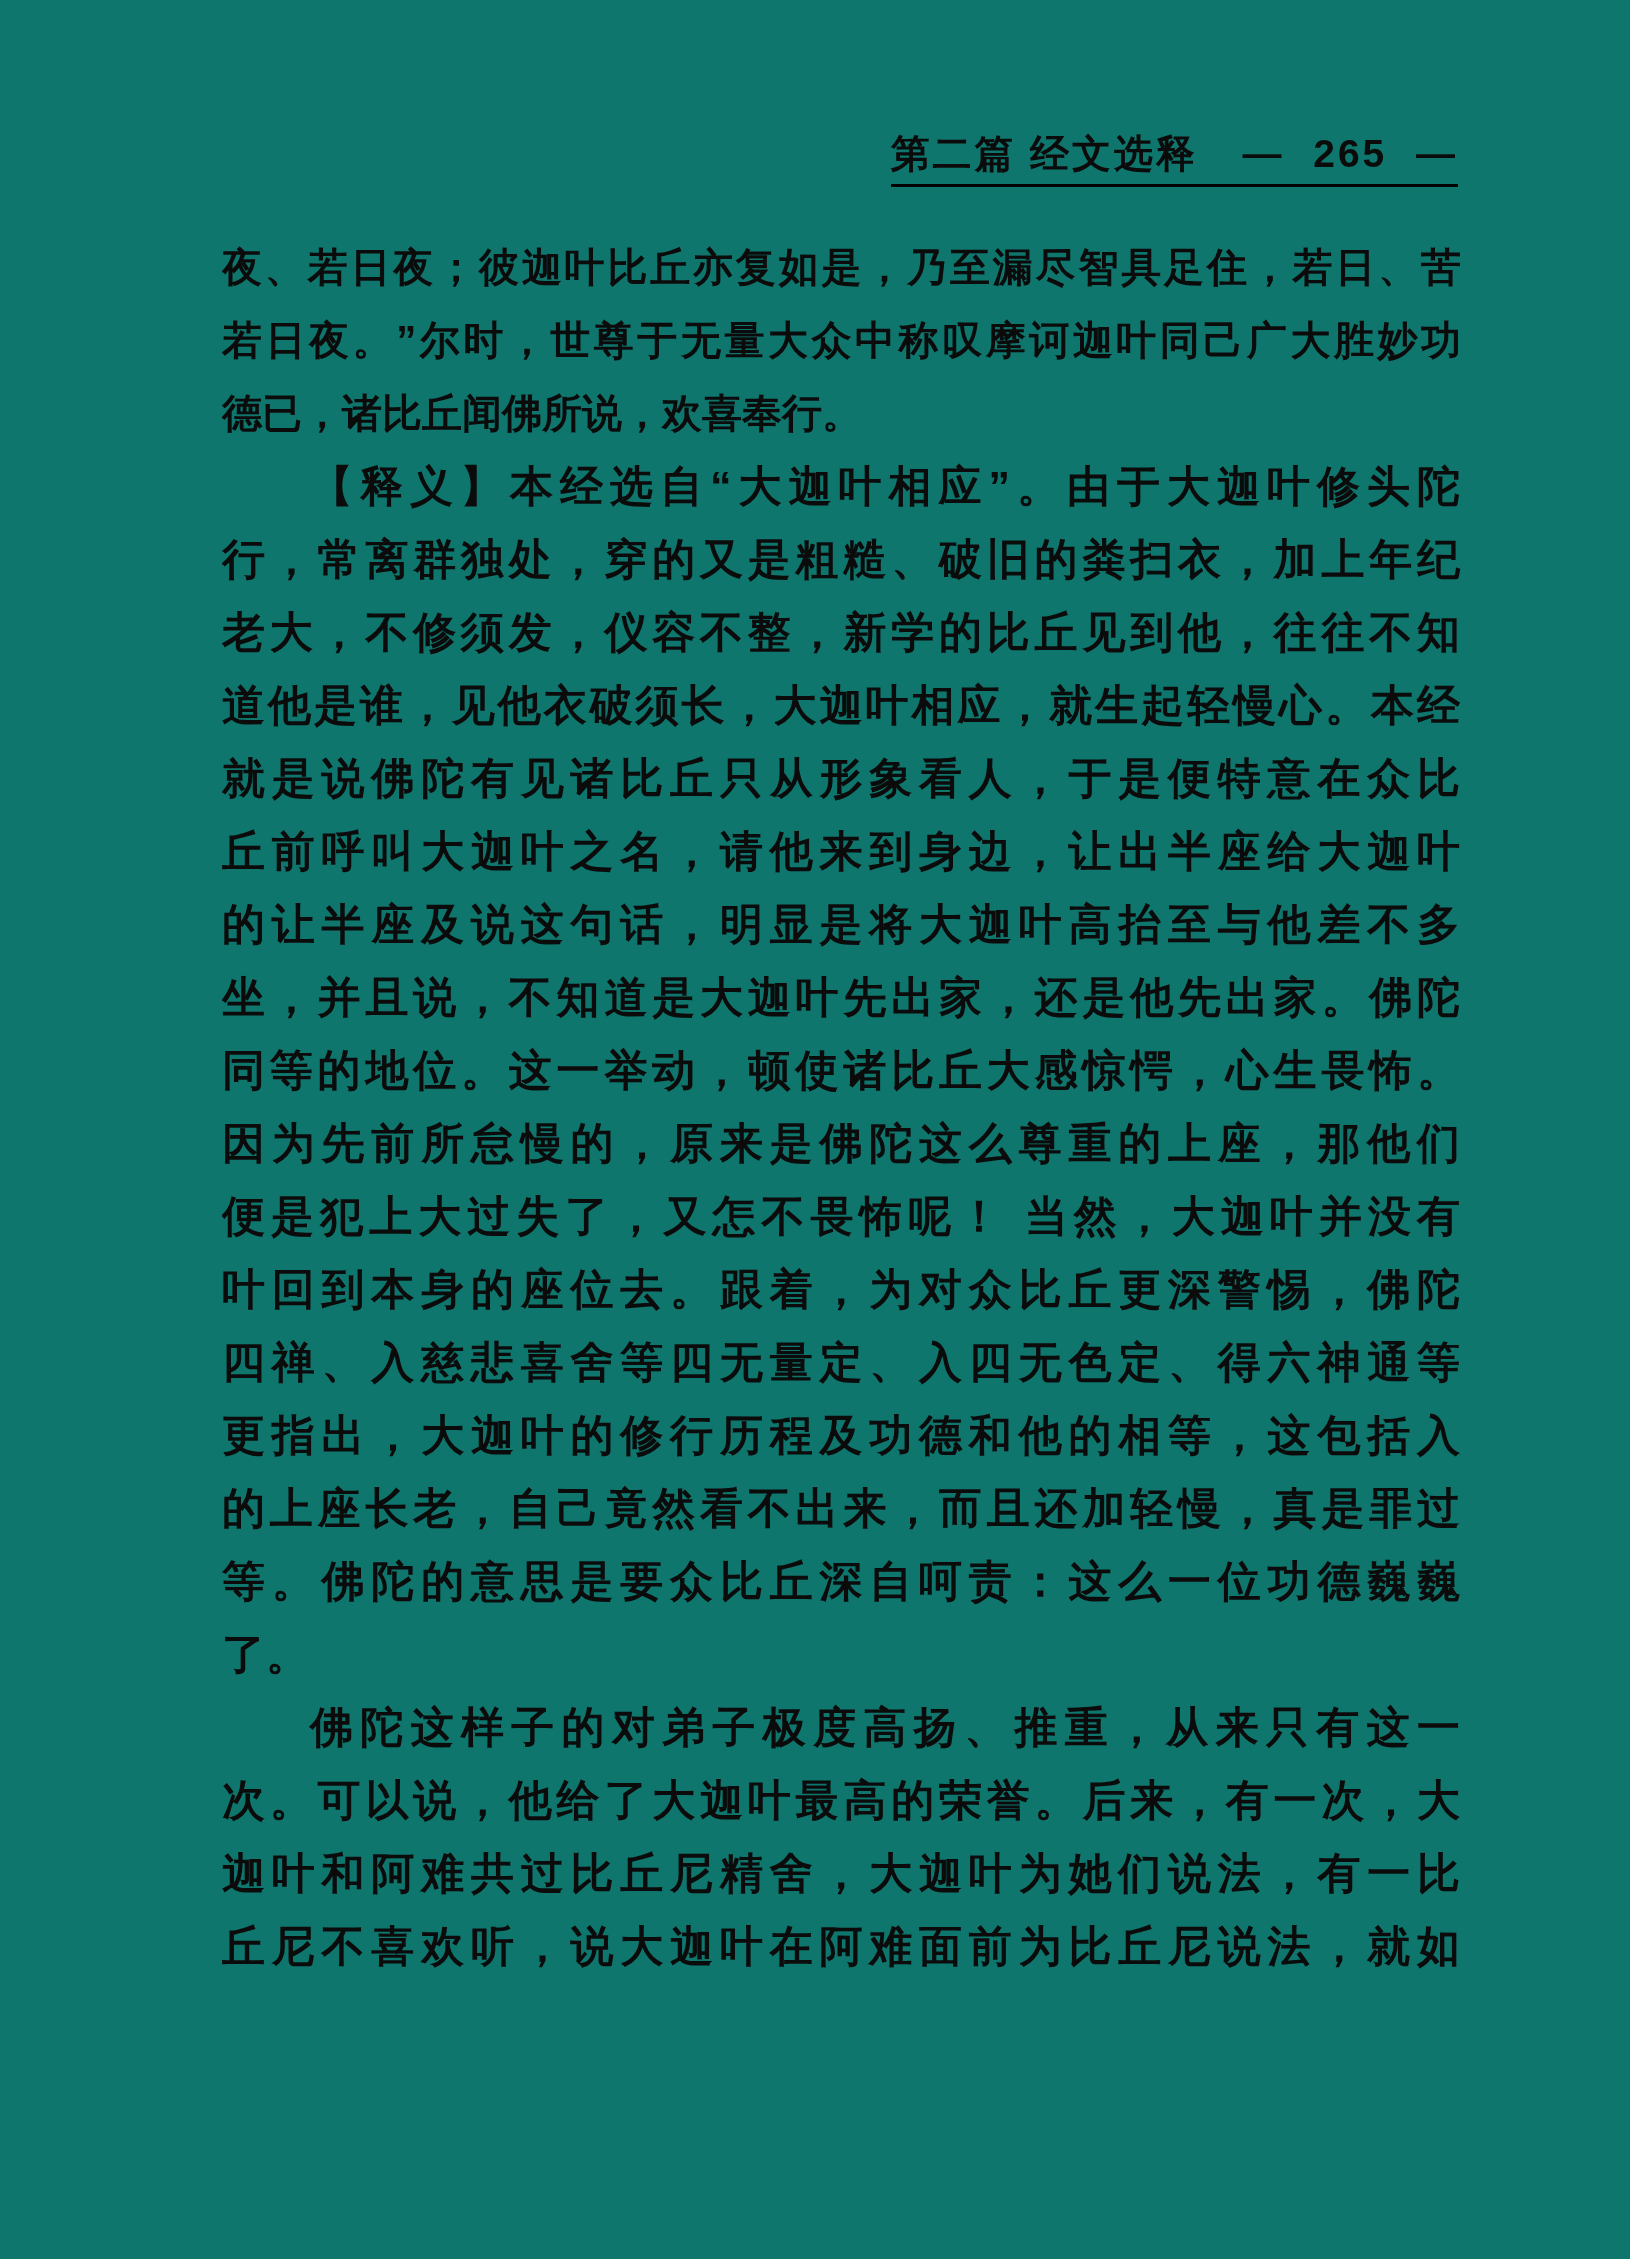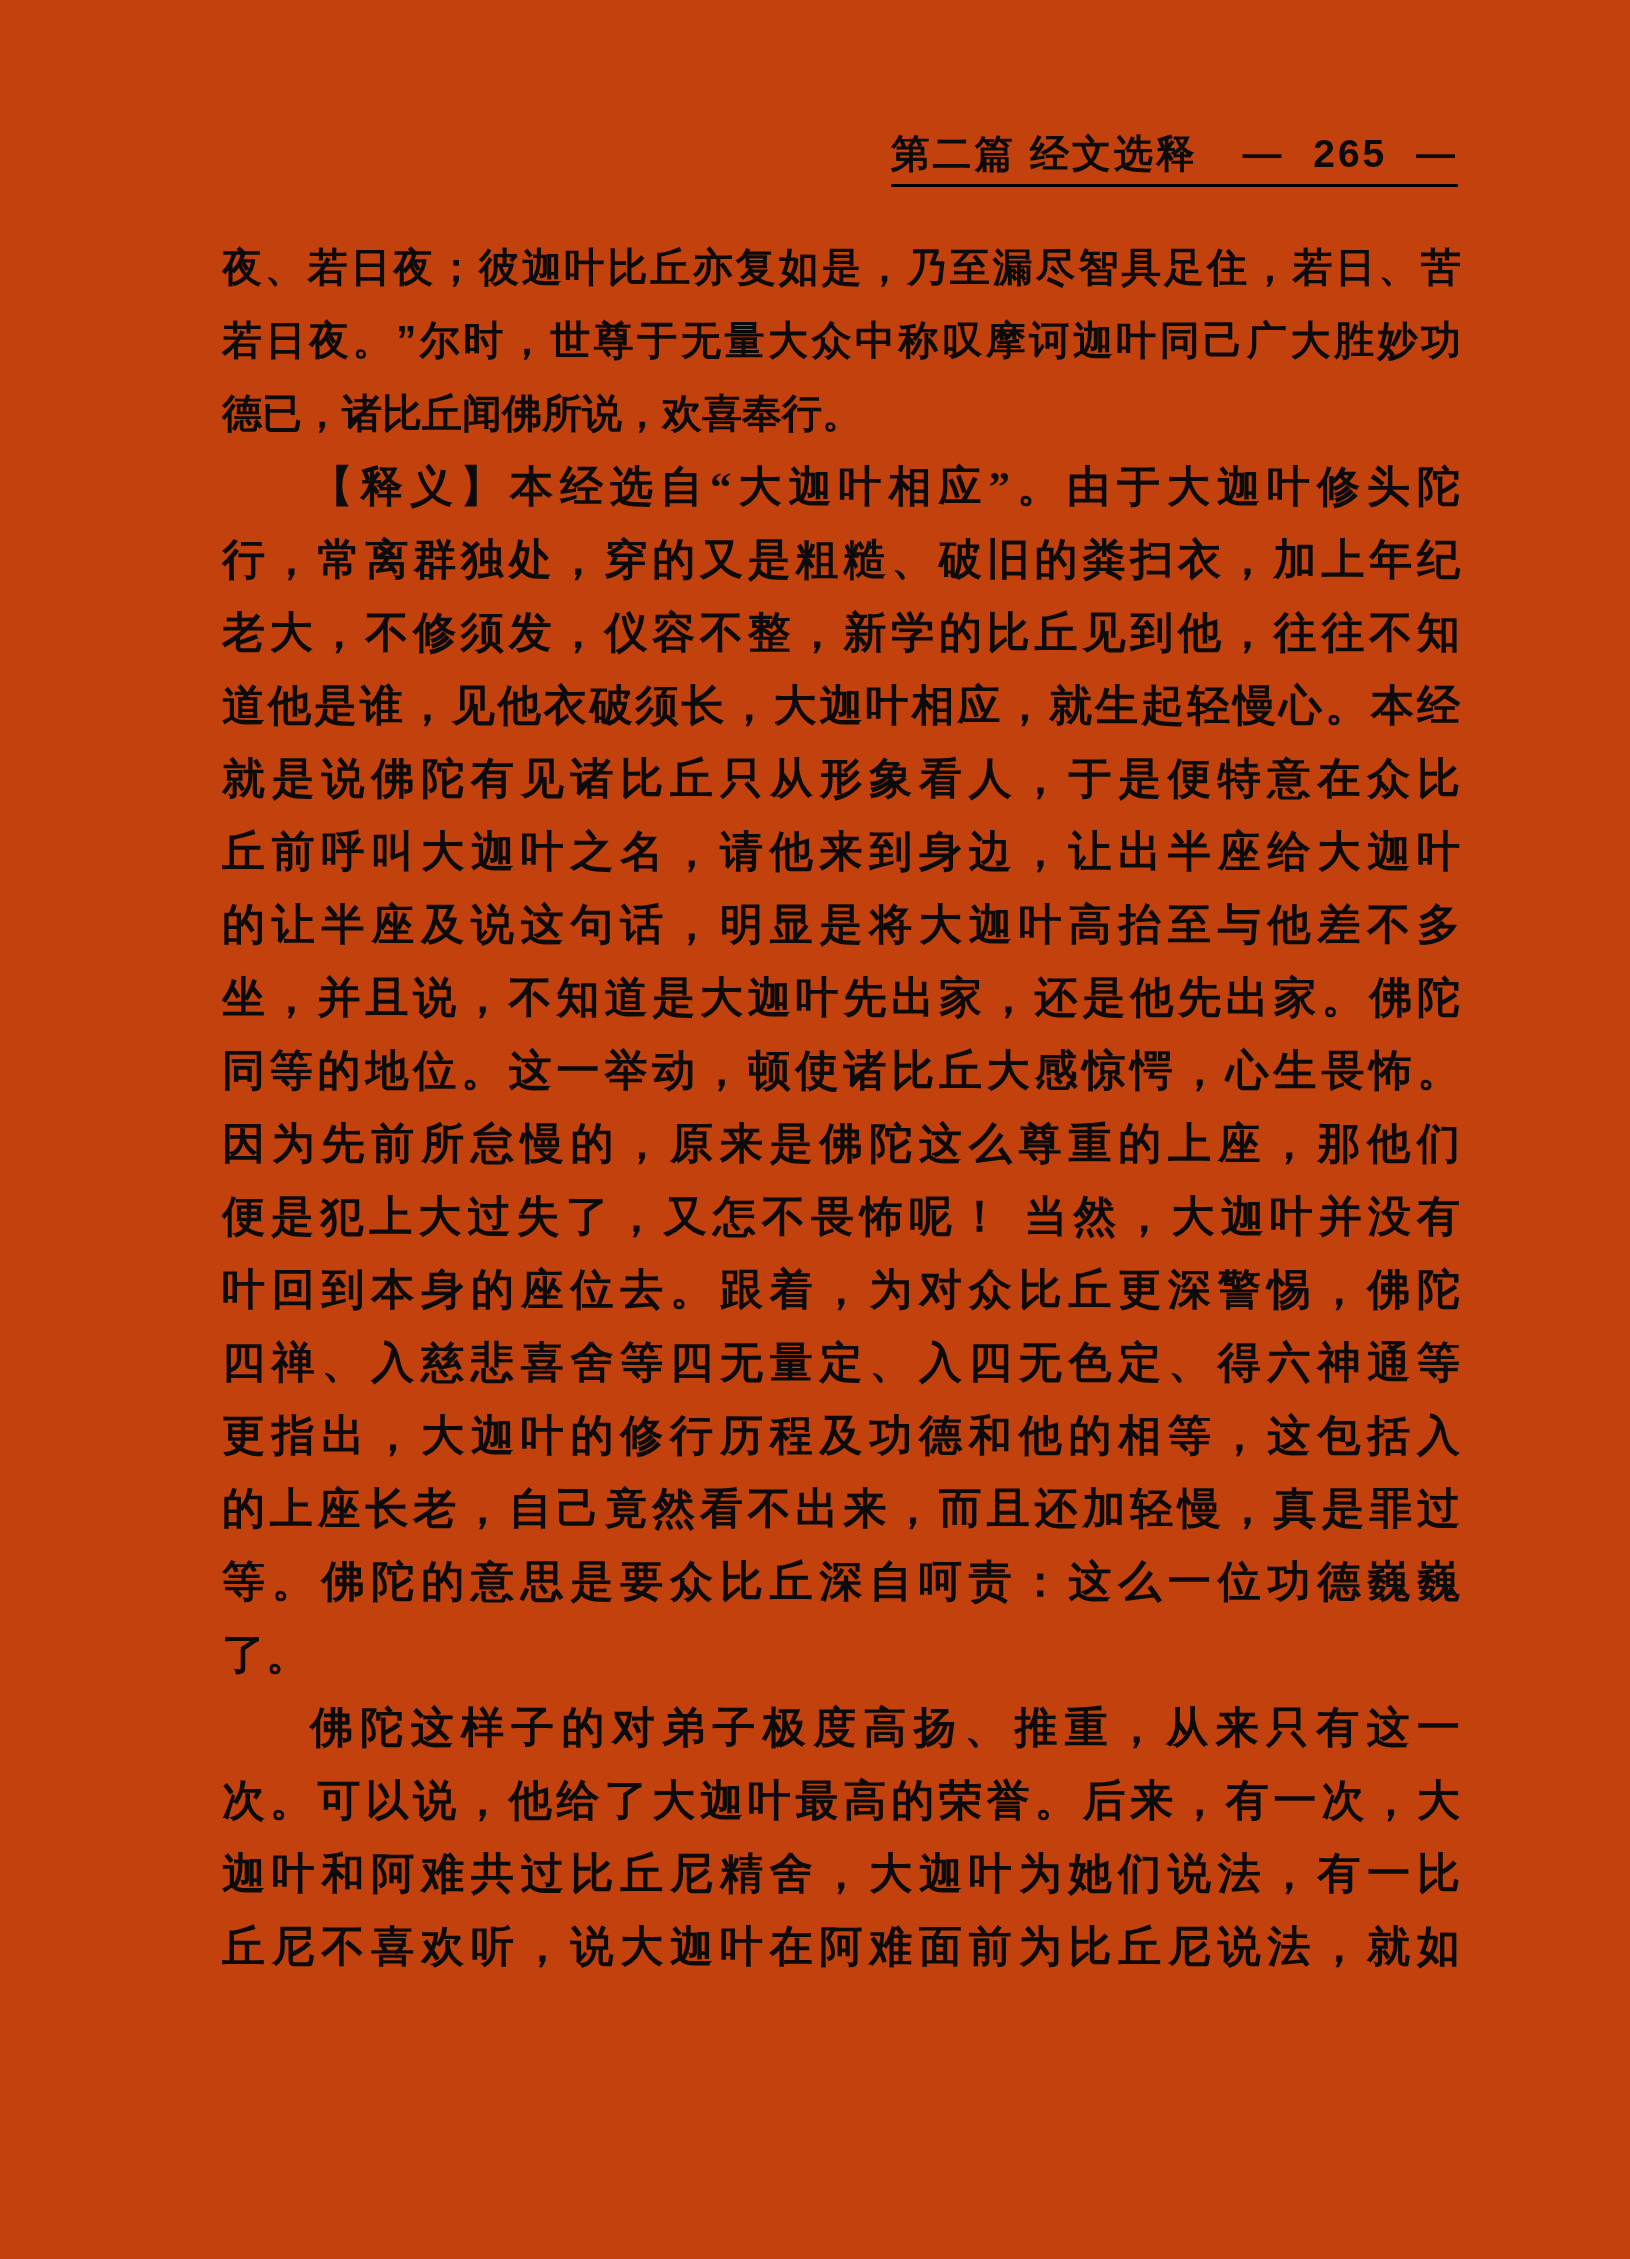--- a/index.html
+++ b/index.html
@@ -9,21 +9,21 @@
     width: 1631px;
     height: 2259px;
     font-family: "Liberation Serif", serif;
     color: #0b0b0b;
     -webkit-font-smoothing: antialiased;
   }
   .page {
     position: relative;
     width: 1631px;
     height: 2259px;
-    background: #c2410c;
+    background: #0f766e;
     overflow: hidden;
   }
   
   .running-head {
     position: absolute;
     top: 133px;
     right: 173px;
     display: inline-flex;
     align-items: baseline;
     column-gap: 29px;
@@ -52,21 +52,21 @@
     text-justify: inter-character;
     overflow: hidden;
   }
   .line.quote {
     font-family: "Liberation Sans", sans-serif;
     font-weight: 800;
     font-size: 40px;
     letter-spacing: 0px;
   }
   .line.body {
-    font-family: Liberation Serif, serif;
+    font-family: Liberation Sans, sans-serif;
     font-weight: 600;
     font-size: 43px;
     letter-spacing: 1px;
   }
   .line.last {
     text-align: right;
     text-align-last: left;
   }
   .line.indent {
     padding-left: 88px;

